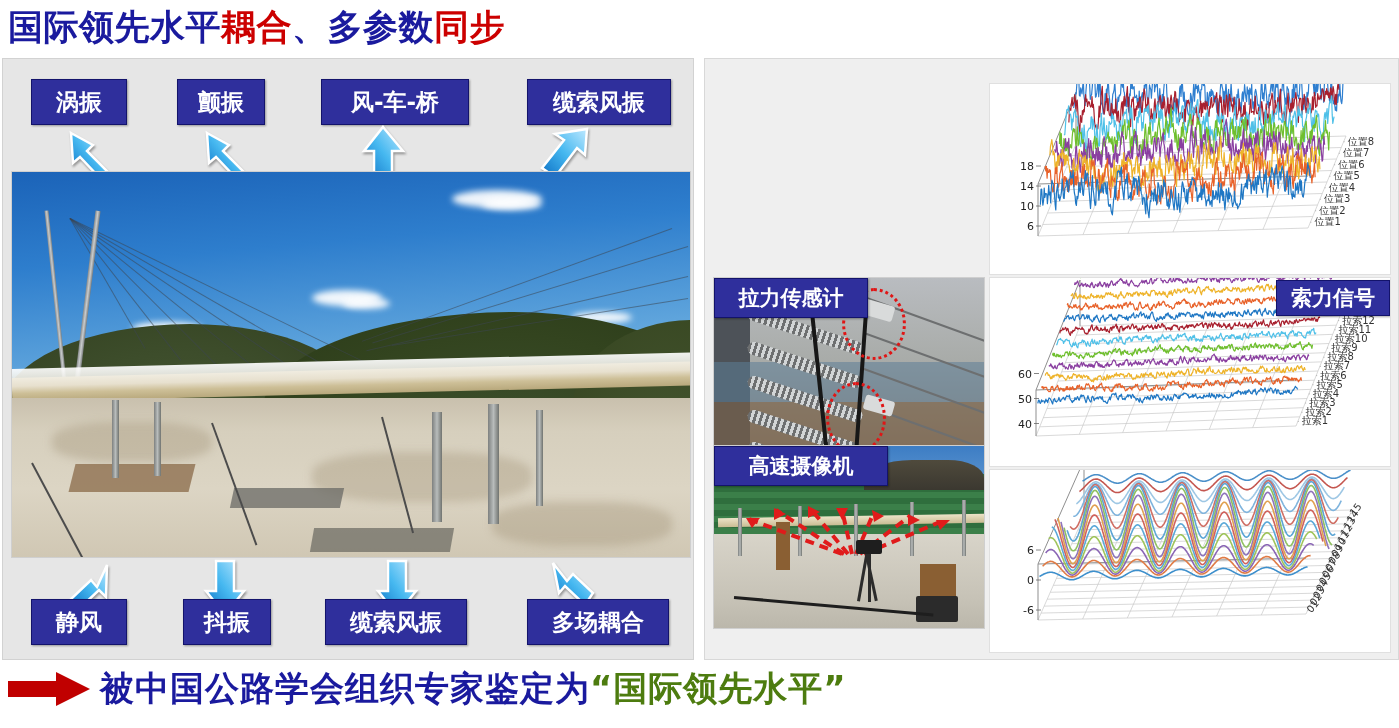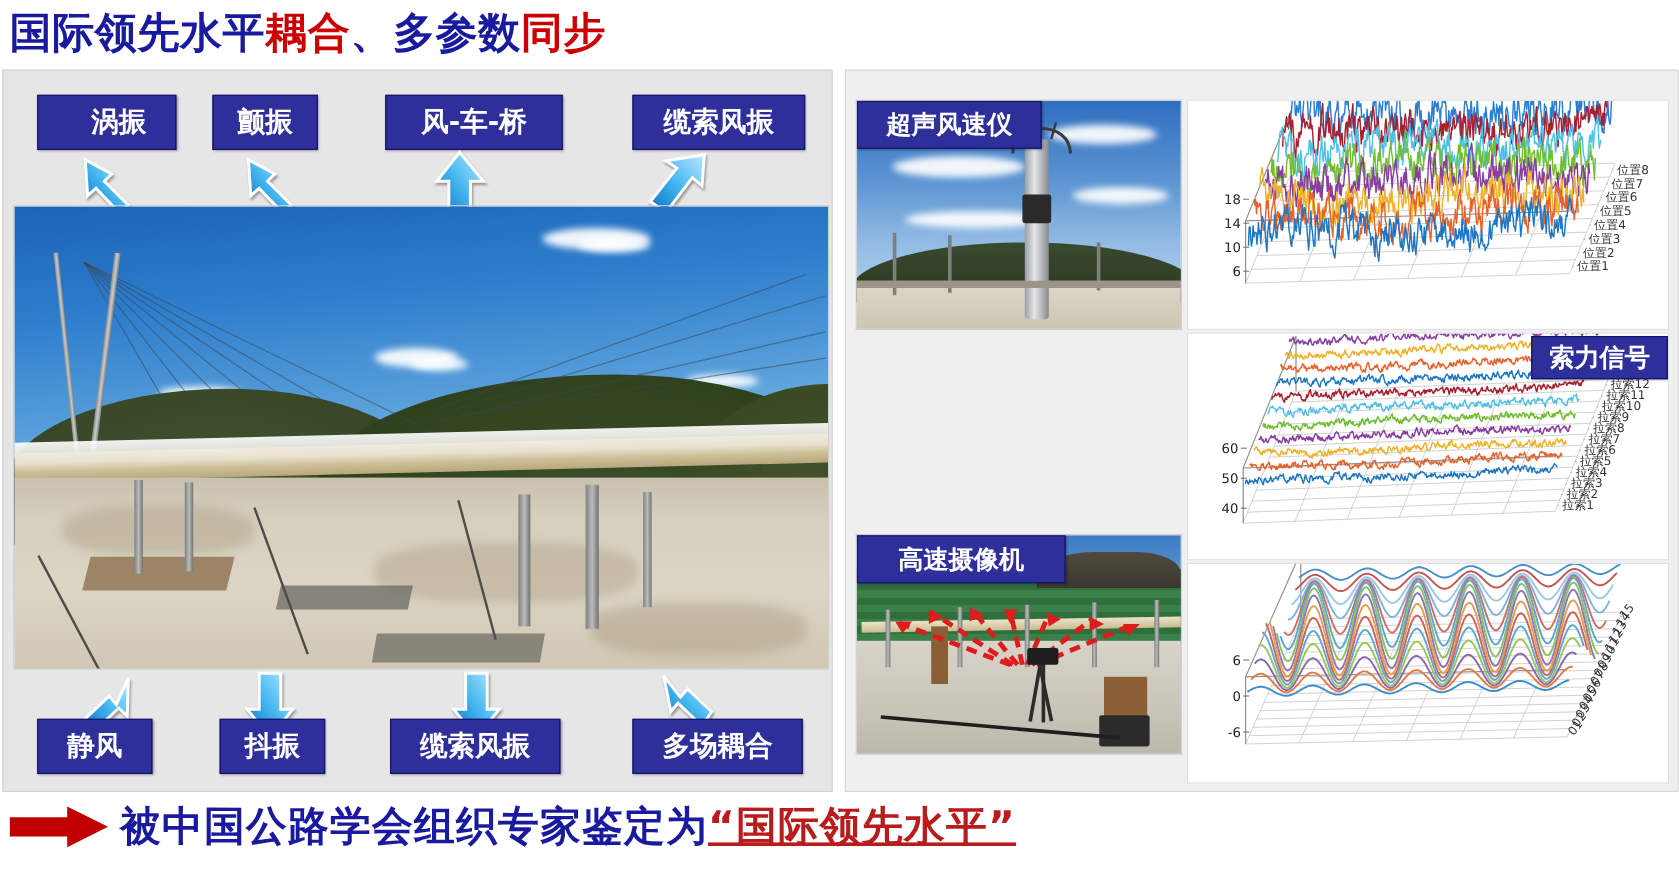--- a/index.html
+++ b/index.html
@@ -112,37 +112,37 @@
   .ytick{font-size:11px;fill:#222;font-family:"DejaVu Sans",sans-serif;}
   .ctick{font-size:10px;fill:#333;font-family:"DejaVu Sans",sans-serif;}
 
   
   .footer{position:absolute;left:0;top:658px;width:1399px;height:62px;display:flex;align-items:center;}
   .redarrow{position:absolute;left:8px;top:14px;}
   .foot-text{
     position:absolute;left:100px;top:0;height:62px;display:flex;align-items:center;
     font-size:34px;font-weight:bold;color:#1a1a9e;white-space:nowrap;letter-spacing:1px;
   }
-  .foot-text .hl{color:#b91c1c;text-decoration:underline;}
+  .foot-text .hl{color:#4d7c0f;}
 </style>
 </head>
 <body>
 
 <div class="slide">
 
   <div class="title" id="title-host">
       <span>国际领先水平</span>
       <span class="hl">耦合</span>
       <span>、多参数</span>
       <span class="hl">同步</span>
     </div>
 
   <div class="left-panel">
 
-    <div class="chip" style="left:28px;top:20px;width:94px;height:44px;padding-left:20px;">涡振</div>
+    <div class="chip" style="left:28px;top:20px;width:94px;height:44px;">涡振</div>
     <div class="chip" style="left:174px;top:20px;width:86px;height:44px;">颤振</div>
     <div class="chip" style="left:318px;top:20px;width:146px;height:44px;">风-车-桥</div>
     <div class="chip" style="left:524px;top:20px;width:142px;height:44px;">缆索风振</div>
 
     <svg class="arrow" style="left:60px;top:68px;" width="60" height="52" viewBox="0 0 60 52">
       <defs>
           <linearGradient id="ag1" x1="0" y1="1" x2="1" y2="0">
         <stop offset="0" stop-color="#0b6fc4"></stop>
             <stop offset="0.5" stop-color="#46b8f0"></stop>
             <stop offset="1" stop-color="#bfe9ff"></stop>
@@ -225,42 +225,20 @@
     </svg>
 
     <div class="chip" style="left:28px;top:540px;width:94px;height:44px;">静风</div>
     <div class="chip" style="left:180px;top:540px;width:86px;height:44px;">抖振</div>
     <div class="chip" style="left:322px;top:540px;width:140px;height:44px;">缆索风振</div>
     <div class="chip" style="left:524px;top:540px;width:140px;height:44px;">多场耦合</div>
   </div>
 
   <div class="right-panel">
 
-    <div class="sub" style="left:8px;top:24px;width:270px;height:190px;">
-      <div class="p1sky"></div>
-      <div class="cloud" style="left:10px;top:14px;width:80px;height:16px;"></div>
-      <div class="cloud" style="left:30px;top:46px;width:110px;height:18px;"></div>
-      <div class="cloud" style="left:160px;top:20px;width:90px;height:16px;"></div>
-      <div class="cloud" style="left:180px;top:72px;width:80px;height:14px;"></div>
-      <div class="cloud" style="left:40px;top:92px;width:120px;height:14px;"></div>
-      <div class="p1hill"></div>
-      <div class="p1grd"></div>
-      <div class="mast"></div>
-      <svg style="position:absolute;left:120px;top:10px;" width="70" height="46">
-        <path d="M10 34 C10 6, 58 6, 58 34" stroke="#3a3a3a" stroke-width="2.5" fill="none"></path>
-        <path d="M18 8 L22 22" stroke="#3a3a3a" stroke-width="2"></path>
-        <path d="M46 8 L42 22" stroke="#3a3a3a" stroke-width="2"></path>
-      </svg>
-      <div style="position:absolute;left:138px;top:78px;width:24px;height:24px;background:#2a2a2a;border-radius:2px;"></div>
-      <div class="post" style="left:30px;top:110px;height:52px;width:3px;background:#7d807f;"></div>
-      <div class="post" style="left:76px;top:112px;height:48px;width:3px;background:#7d807f;"></div>
-      <div class="post" style="left:200px;top:118px;height:40px;width:3px;background:#7d807f;"></div>
-      <div style="position:absolute;left:0;top:150px;width:270px;height:6px;background:#9c9486;"></div>
-      <div class="chip" style="left:0;top:0;width:140px;height:34px;font-size:21px;">超声风速仪</div>
-    </div>
 
     <div class="chart" style="left:284px;top:24px;width:400px;height:190px;">
       <svg width="400" height="190" id="chart0">
           <g>
             <g stroke="#c9c9c9" stroke-width="0.7" fill="none">
               <line x1="48" y1="152" x2="86" y2="60"></line>
               <line x1="93" y1="150.66666666666666" x2="131" y2="58.66666666666666"></line>
               <line x1="138" y1="149.33333333333334" x2="176" y2="57.33333333333334"></line>
               <line x1="183" y1="148" x2="221" y2="56"></line>
               <line x1="228" y1="146.66666666666666" x2="266" y2="54.66666666666666"></line>
@@ -309,20 +287,42 @@
           <line x1="339.375" y1="92.25" x2="340.375" y2="92.25" stroke="#999" stroke-width="0.7"></line>
           <text x="348.125" y="83.75" class="ctick">位置6</text>
           <line x1="344.125" y1="80.75" x2="345.125" y2="80.75" stroke="#999" stroke-width="0.7"></line>
           <text x="352.875" y="72.25" class="ctick">位置7</text>
           <line x1="348.875" y1="69.25" x2="349.875" y2="69.25" stroke="#999" stroke-width="0.7"></line>
           <text x="357.625" y="60.75" class="ctick">位置8</text>
           <line x1="353.625" y1="57.75" x2="354.625" y2="57.75" stroke="#999" stroke-width="0.7"></line>
         </svg>
     </div>
 
+    <div class="sub" style="left:8px;top:218px;width:270px;height:188px;">
+      <div class="p2bg"></div>
+      <div style="position:absolute;left:0;top:0;width:36px;height:188px;background:#4d5258;"></div>
+      <div style="position:absolute;left:0;top:84px;width:270px;height:40px;background:#5d7e97;opacity:.55;"></div>
+      <div style="position:absolute;left:0;top:124px;width:270px;height:64px;background:#7a6249;opacity:.65;"></div>
+      <div class="spring" style="left:34px;top:28px;width:120px;transform:rotate(18deg);"></div>
+      <div class="spring" style="left:34px;top:62px;width:120px;transform:rotate(18deg);"></div>
+      <div class="spring" style="left:34px;top:96px;width:120px;transform:rotate(18deg);"></div>
+      <div class="spring" style="left:34px;top:130px;width:120px;transform:rotate(18deg);"></div>
+      <div class="spring" style="left:34px;top:162px;width:110px;transform:rotate(18deg);"></div>
+      <div class="cable" style="left:150px;top:18px;width:130px;transform:rotate(20deg);background:#6d6f70;height:2px;"></div>
+      <div class="cable" style="left:150px;top:54px;width:130px;transform:rotate(20deg);background:#6d6f70;height:2px;"></div>
+      <div class="cable" style="left:150px;top:90px;width:130px;transform:rotate(20deg);background:#6d6f70;height:2px;"></div>
+      <div class="cable" style="left:150px;top:126px;width:130px;transform:rotate(20deg);background:#6d6f70;height:2px;"></div>
+      <div style="position:absolute;left:146px;top:24px;width:34px;height:16px;background:#d9dbdb;border-radius:3px;transform:rotate(16deg);"></div>
+      <div style="position:absolute;left:150px;top:120px;width:30px;height:15px;background:#d9dbdb;border-radius:3px;transform:rotate(16deg);"></div>
+      <div class="blkcable" style="left:96px;top:34px;height:150px;transform:rotate(-6deg);"></div>
+      <div class="blkcable" style="left:150px;top:34px;height:152px;transform:rotate(4deg);"></div>
+      <div class="redcirc" style="left:128px;top:10px;width:58px;height:66px;"></div>
+      <div class="redcirc" style="left:112px;top:104px;width:54px;height:66px;"></div>
+      <div class="chip" style="left:0;top:0;width:140px;height:34px;font-size:21px;">拉力传感计</div>
+    </div>
 
     <div class="chart" style="left:284px;top:218px;width:400px;height:188px;">
       <svg width="400" height="188" id="chart1">
           <g>
             <g stroke="#c9c9c9" stroke-width="0.7" fill="none">
               <line x1="46" y1="158" x2="90" y2="48"></line>
               <line x1="89.33333333333333" y1="156.33333333333334" x2="133.33333333333331" y2="46.33333333333334"></line>
               <line x1="132.66666666666666" y1="154.66666666666666" x2="176.66666666666666" y2="44.66666666666666"></line>
               <line x1="176" y1="153" x2="220" y2="43"></line>
               <line x1="219.33333333333331" y1="151.33333333333334" x2="263.3333333333333" y2="41.33333333333334"></line>

